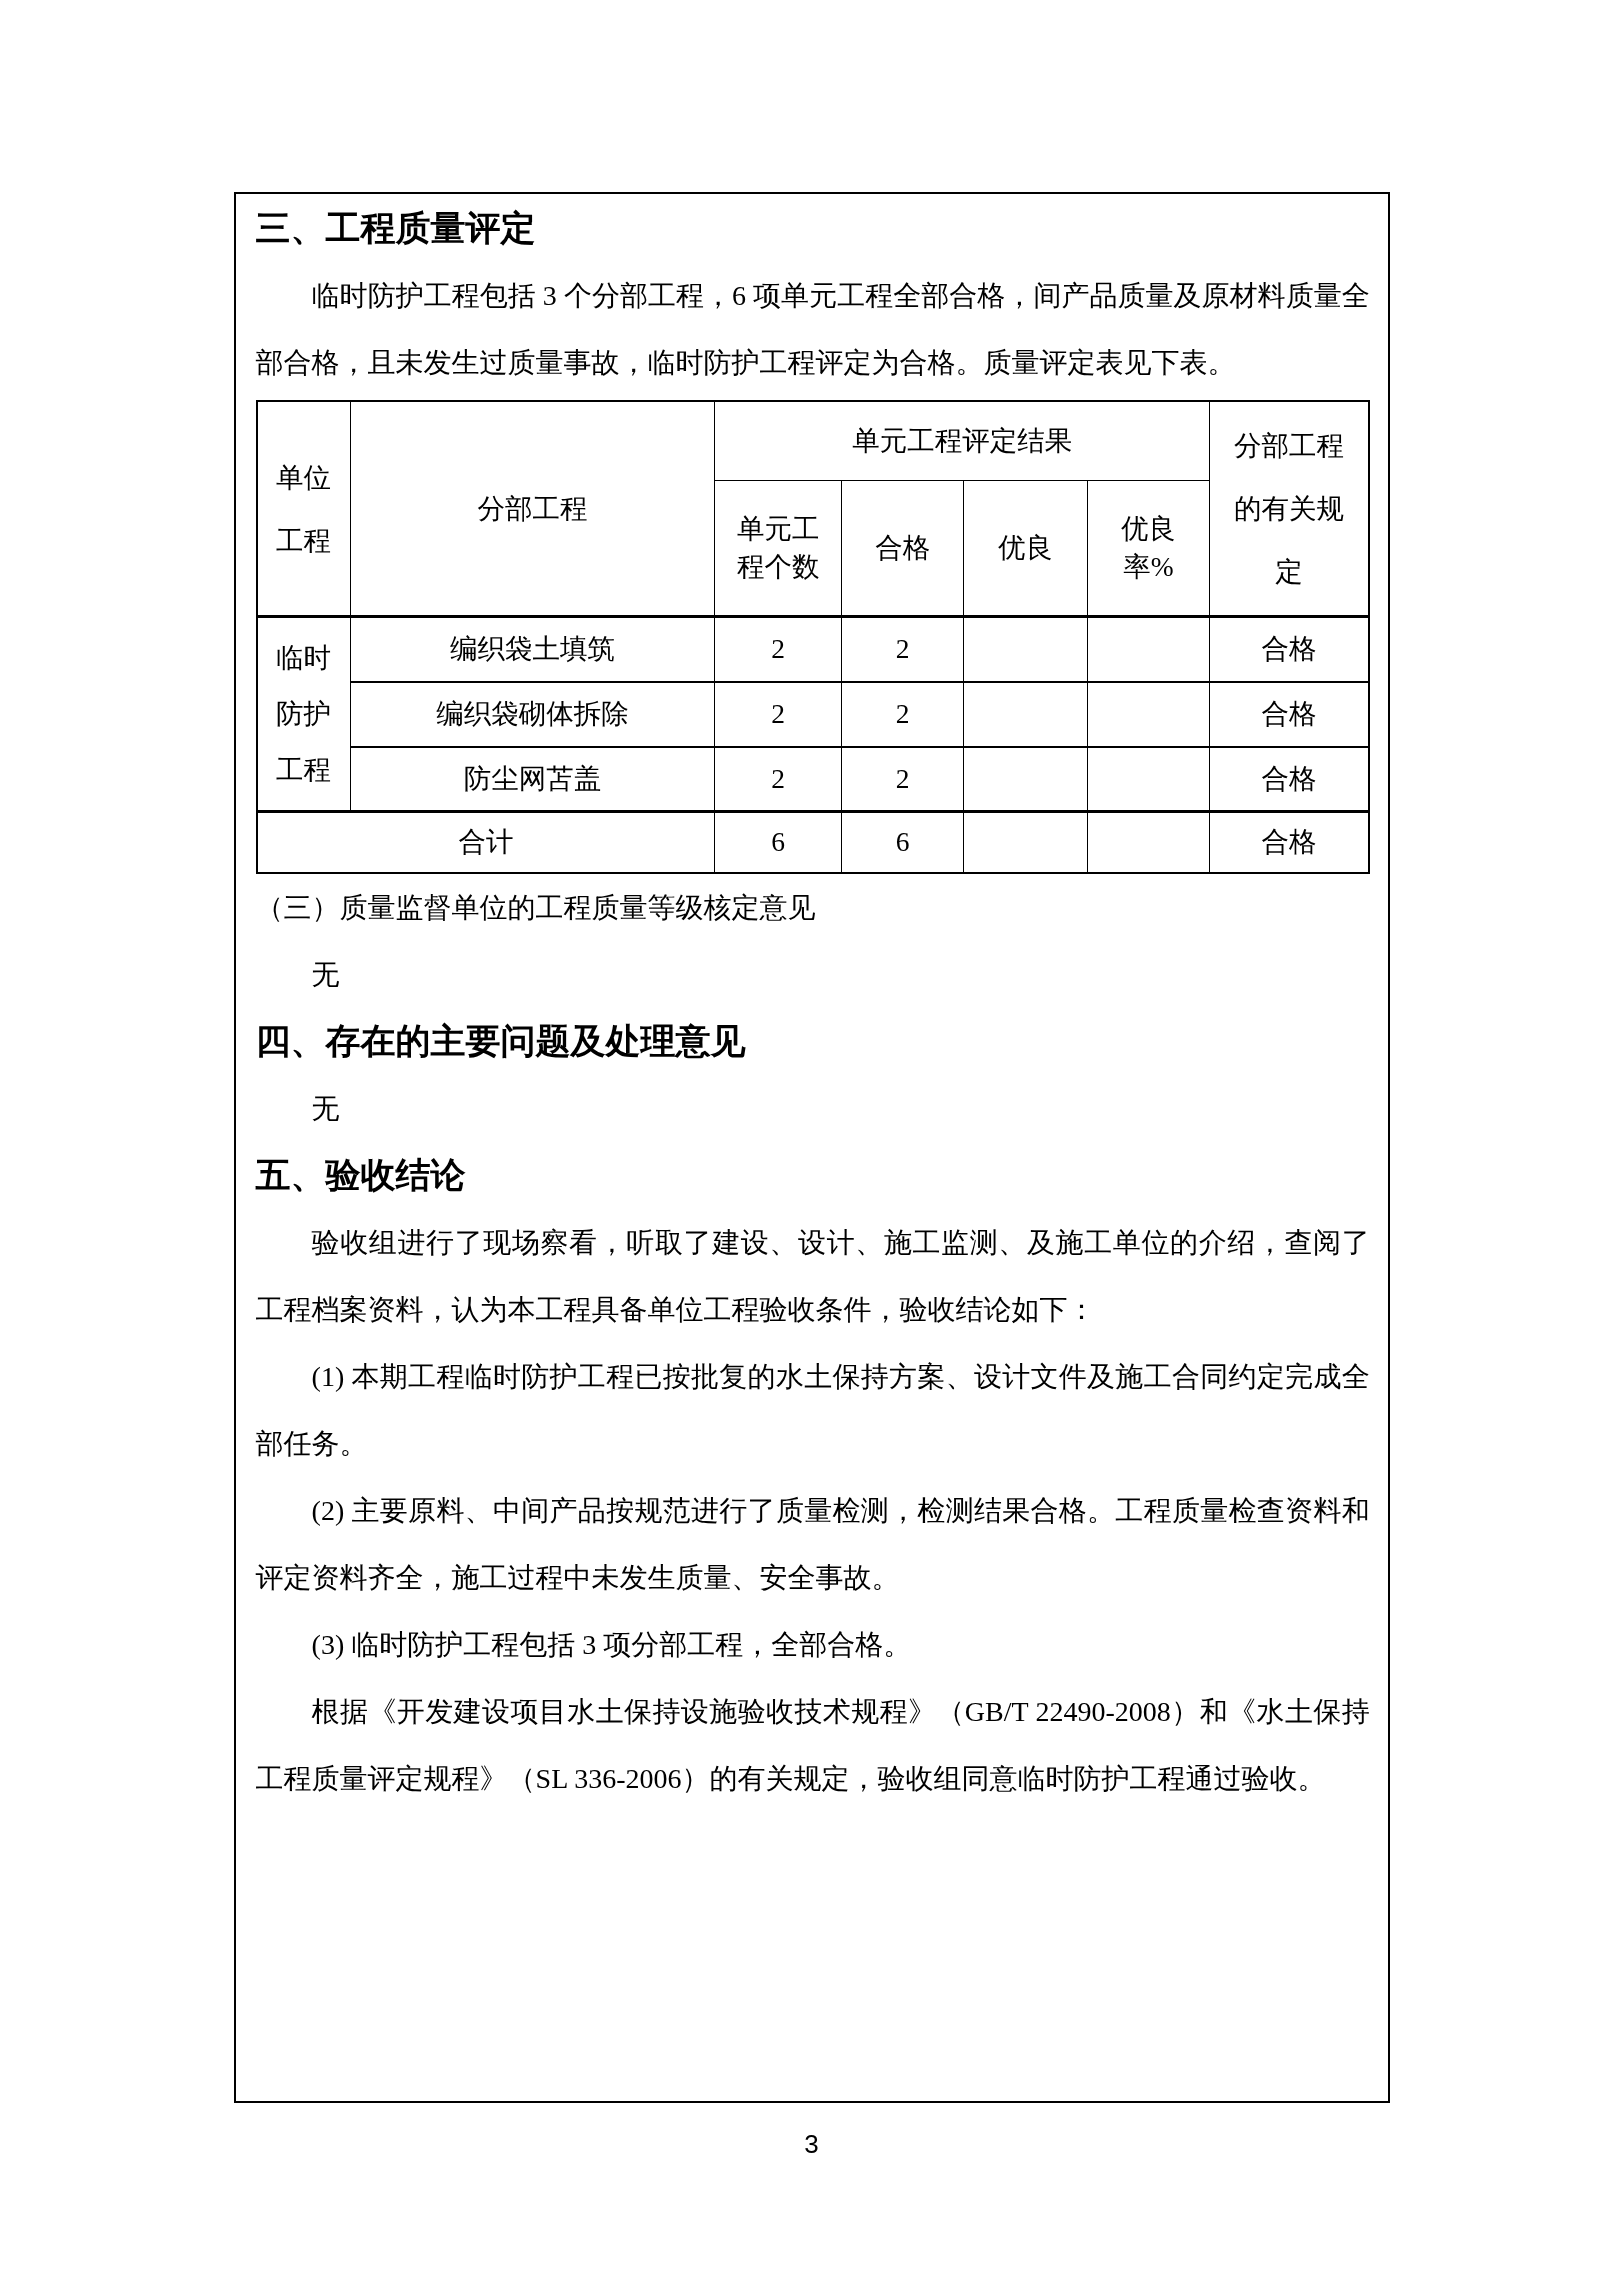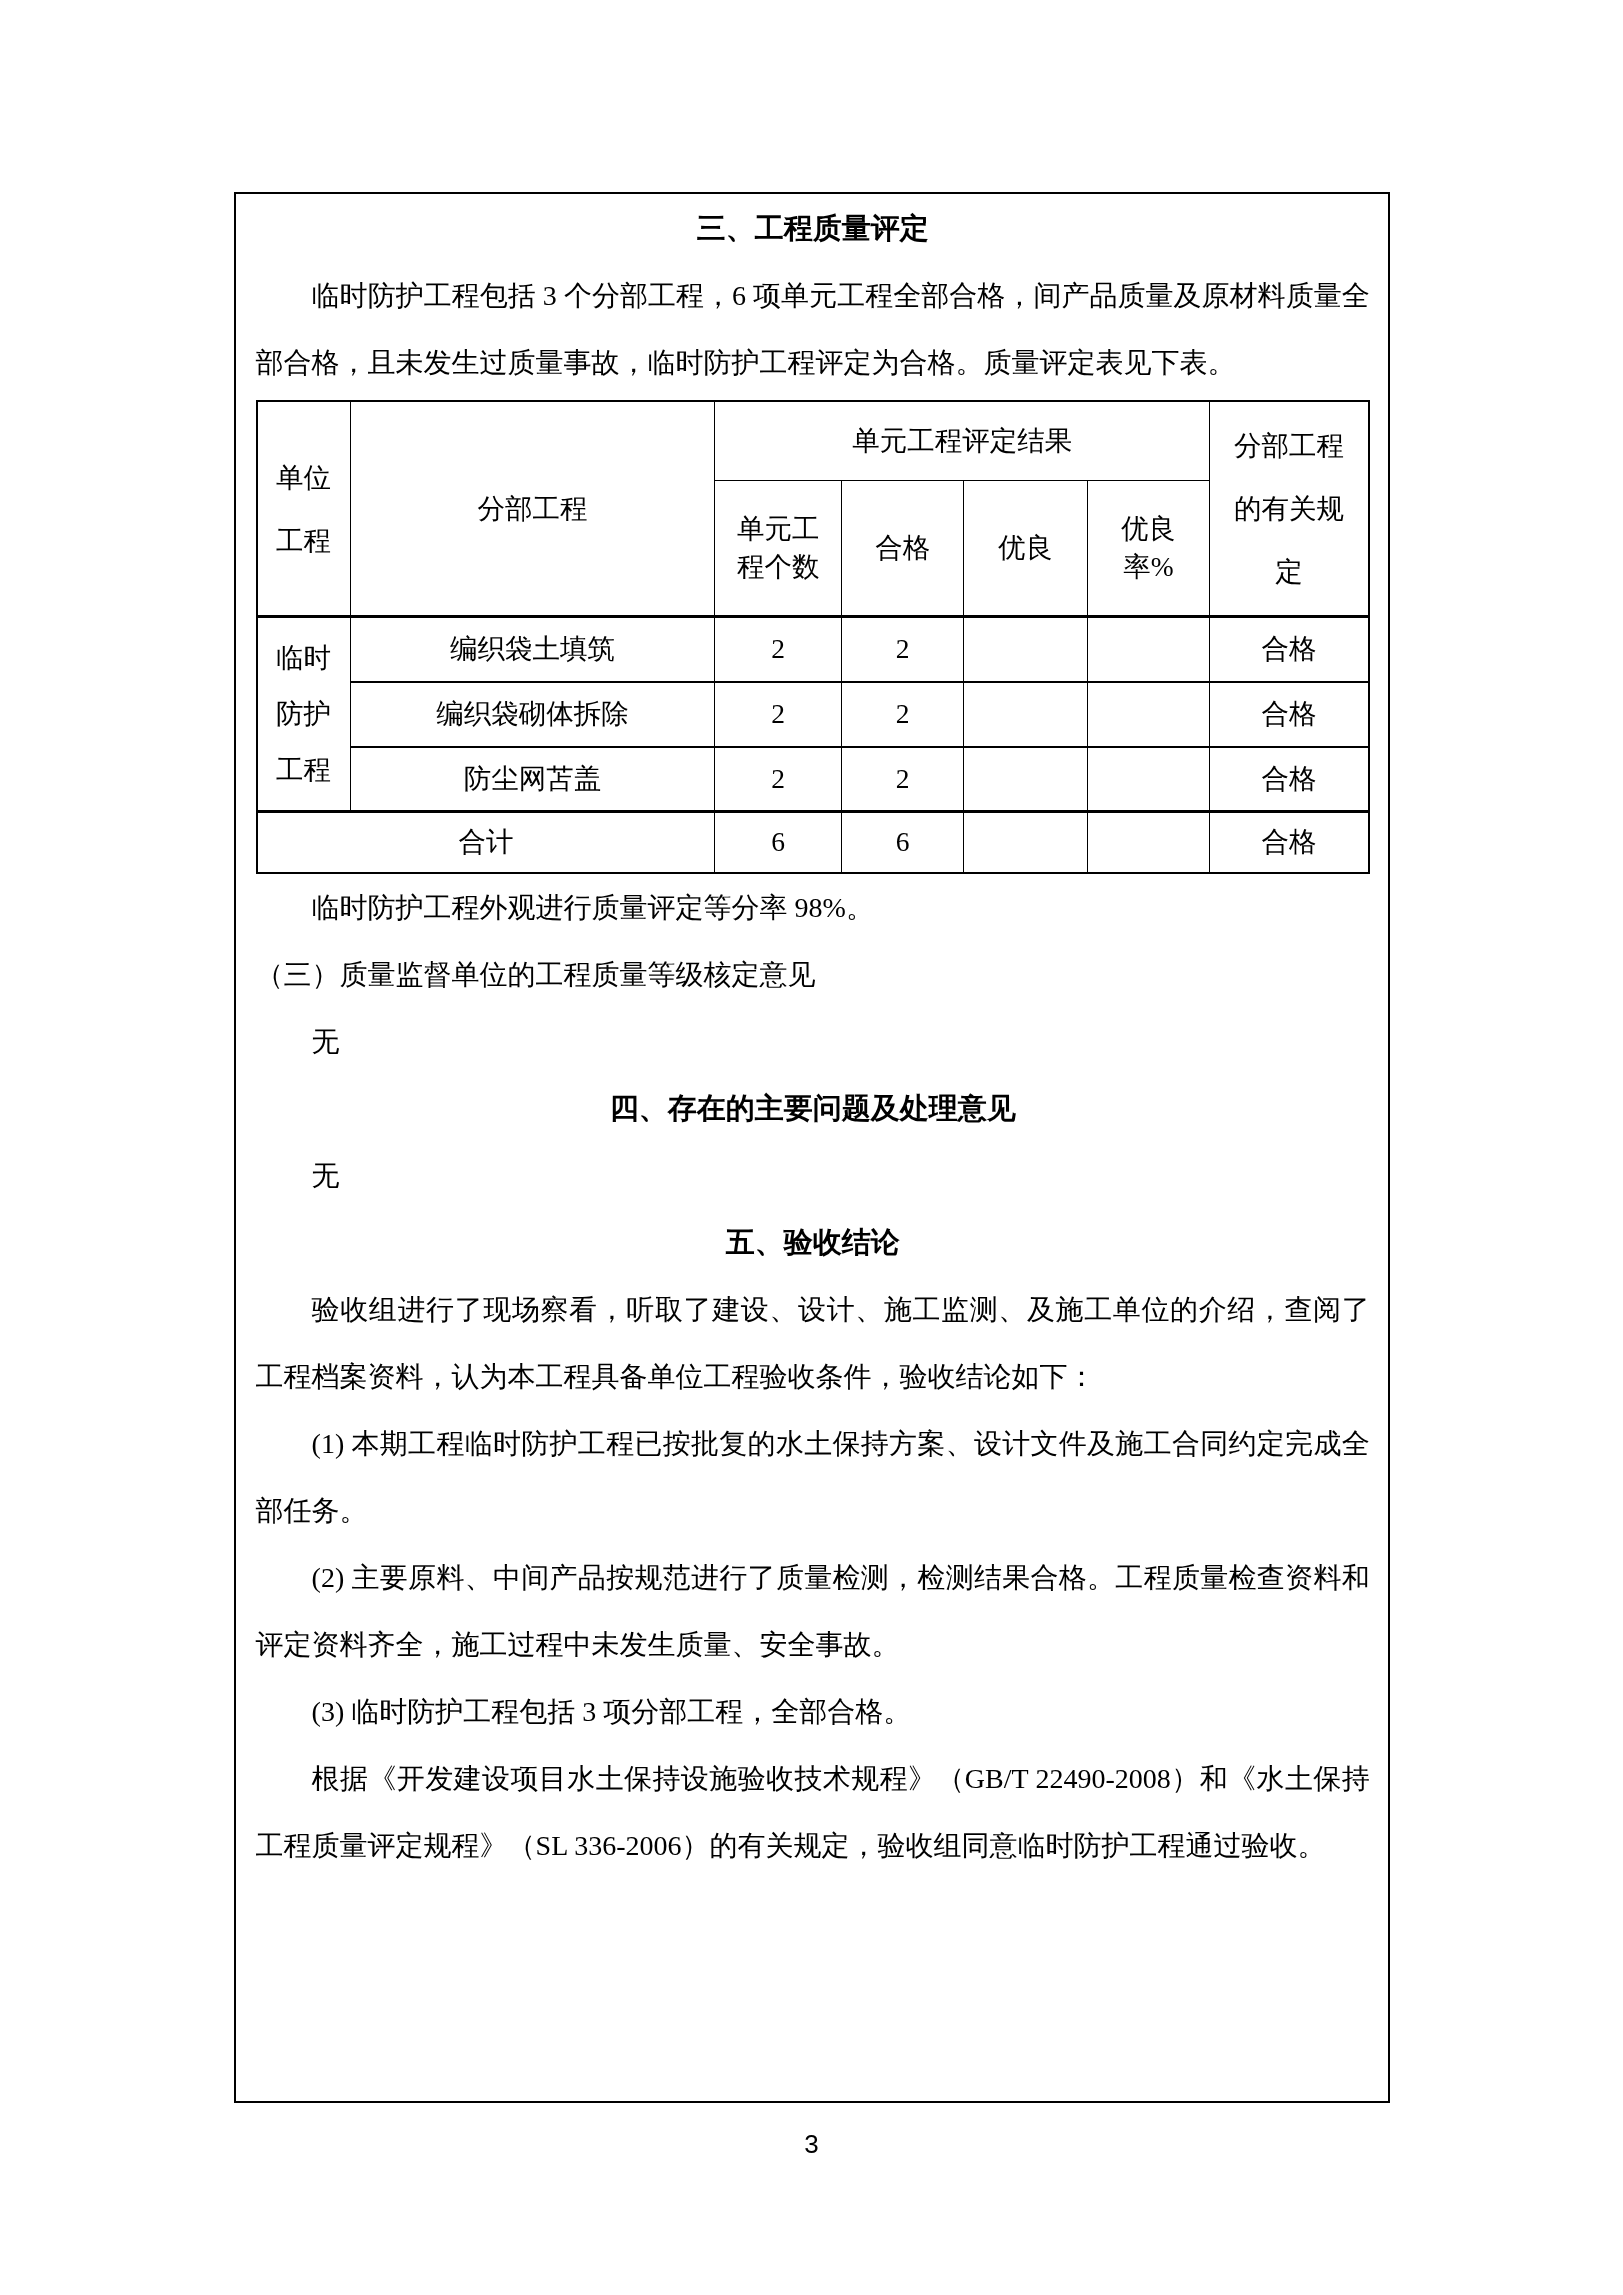--- a/index.html
+++ b/index.html
@@ -13,21 +13,21 @@
     position:absolute; left:234px; top:192px;
     width:1156px; height:1911px;
     border:2.6px solid #000;
     box-sizing:border-box;
     padding:1.3px 18.3px 0 19.6px;
     overflow:hidden;
   }
   p { margin:0; font-size:28px; line-height:67px; text-align:justify; }
   p.ind { text-indent:56px; }
   p.last-short { text-align:left; }
-  .h { font-weight:bold; font-size:29px; text-align:center; }
+  .h { font-weight:bold; font-size:35px; text-align:left; }
   .sub-h { text-align:left; }
 
   table.quality-table {
     width:100%; border-collapse:collapse; table-layout:fixed;
     margin:3.9px 0 0 0;
     border:2.6px solid #000;
   }
   table.quality-table td {
     border:1.3px solid #000;
     text-align:center; vertical-align:middle;
@@ -129,21 +129,20 @@
       <td colspan="2">合计</td>
       <td>6</td>
       <td>6</td>
       <td></td>
       <td></td>
       <td>合格</td>
     </tr>
   </tbody>
     </table>
 
-  <p class="ind last-short">临时防护工程外观进行质量评定等分率 98%。</p>
   <p class="sub-h">（三）质量监督单位的工程质量等级核定意见</p>
   <p class="ind last-short">无</p>
 
   <p class="h">四、存在的主要问题及处理意见</p>
   <p class="ind last-short">无</p>
 
   <p class="h">五、验收结论</p>
   <p class="ind">验收组进行了现场察看，听取了建设、设计、施工监测、及施工单位的介绍，查阅了工程档案资料，认为本工程具备单位工程验收条件，验收结论如下：</p>
   <p class="ind">(1) 本期工程临时防护工程已按批复的水土保持方案、设计文件及施工合同约定完成全部任务。</p>
   <p class="ind">(2) 主要原料、中间产品按规范进行了质量检测，检测结果合格。工程质量检查资料和评定资料齐全，施工过程中未发生质量、安全事故。</p>

